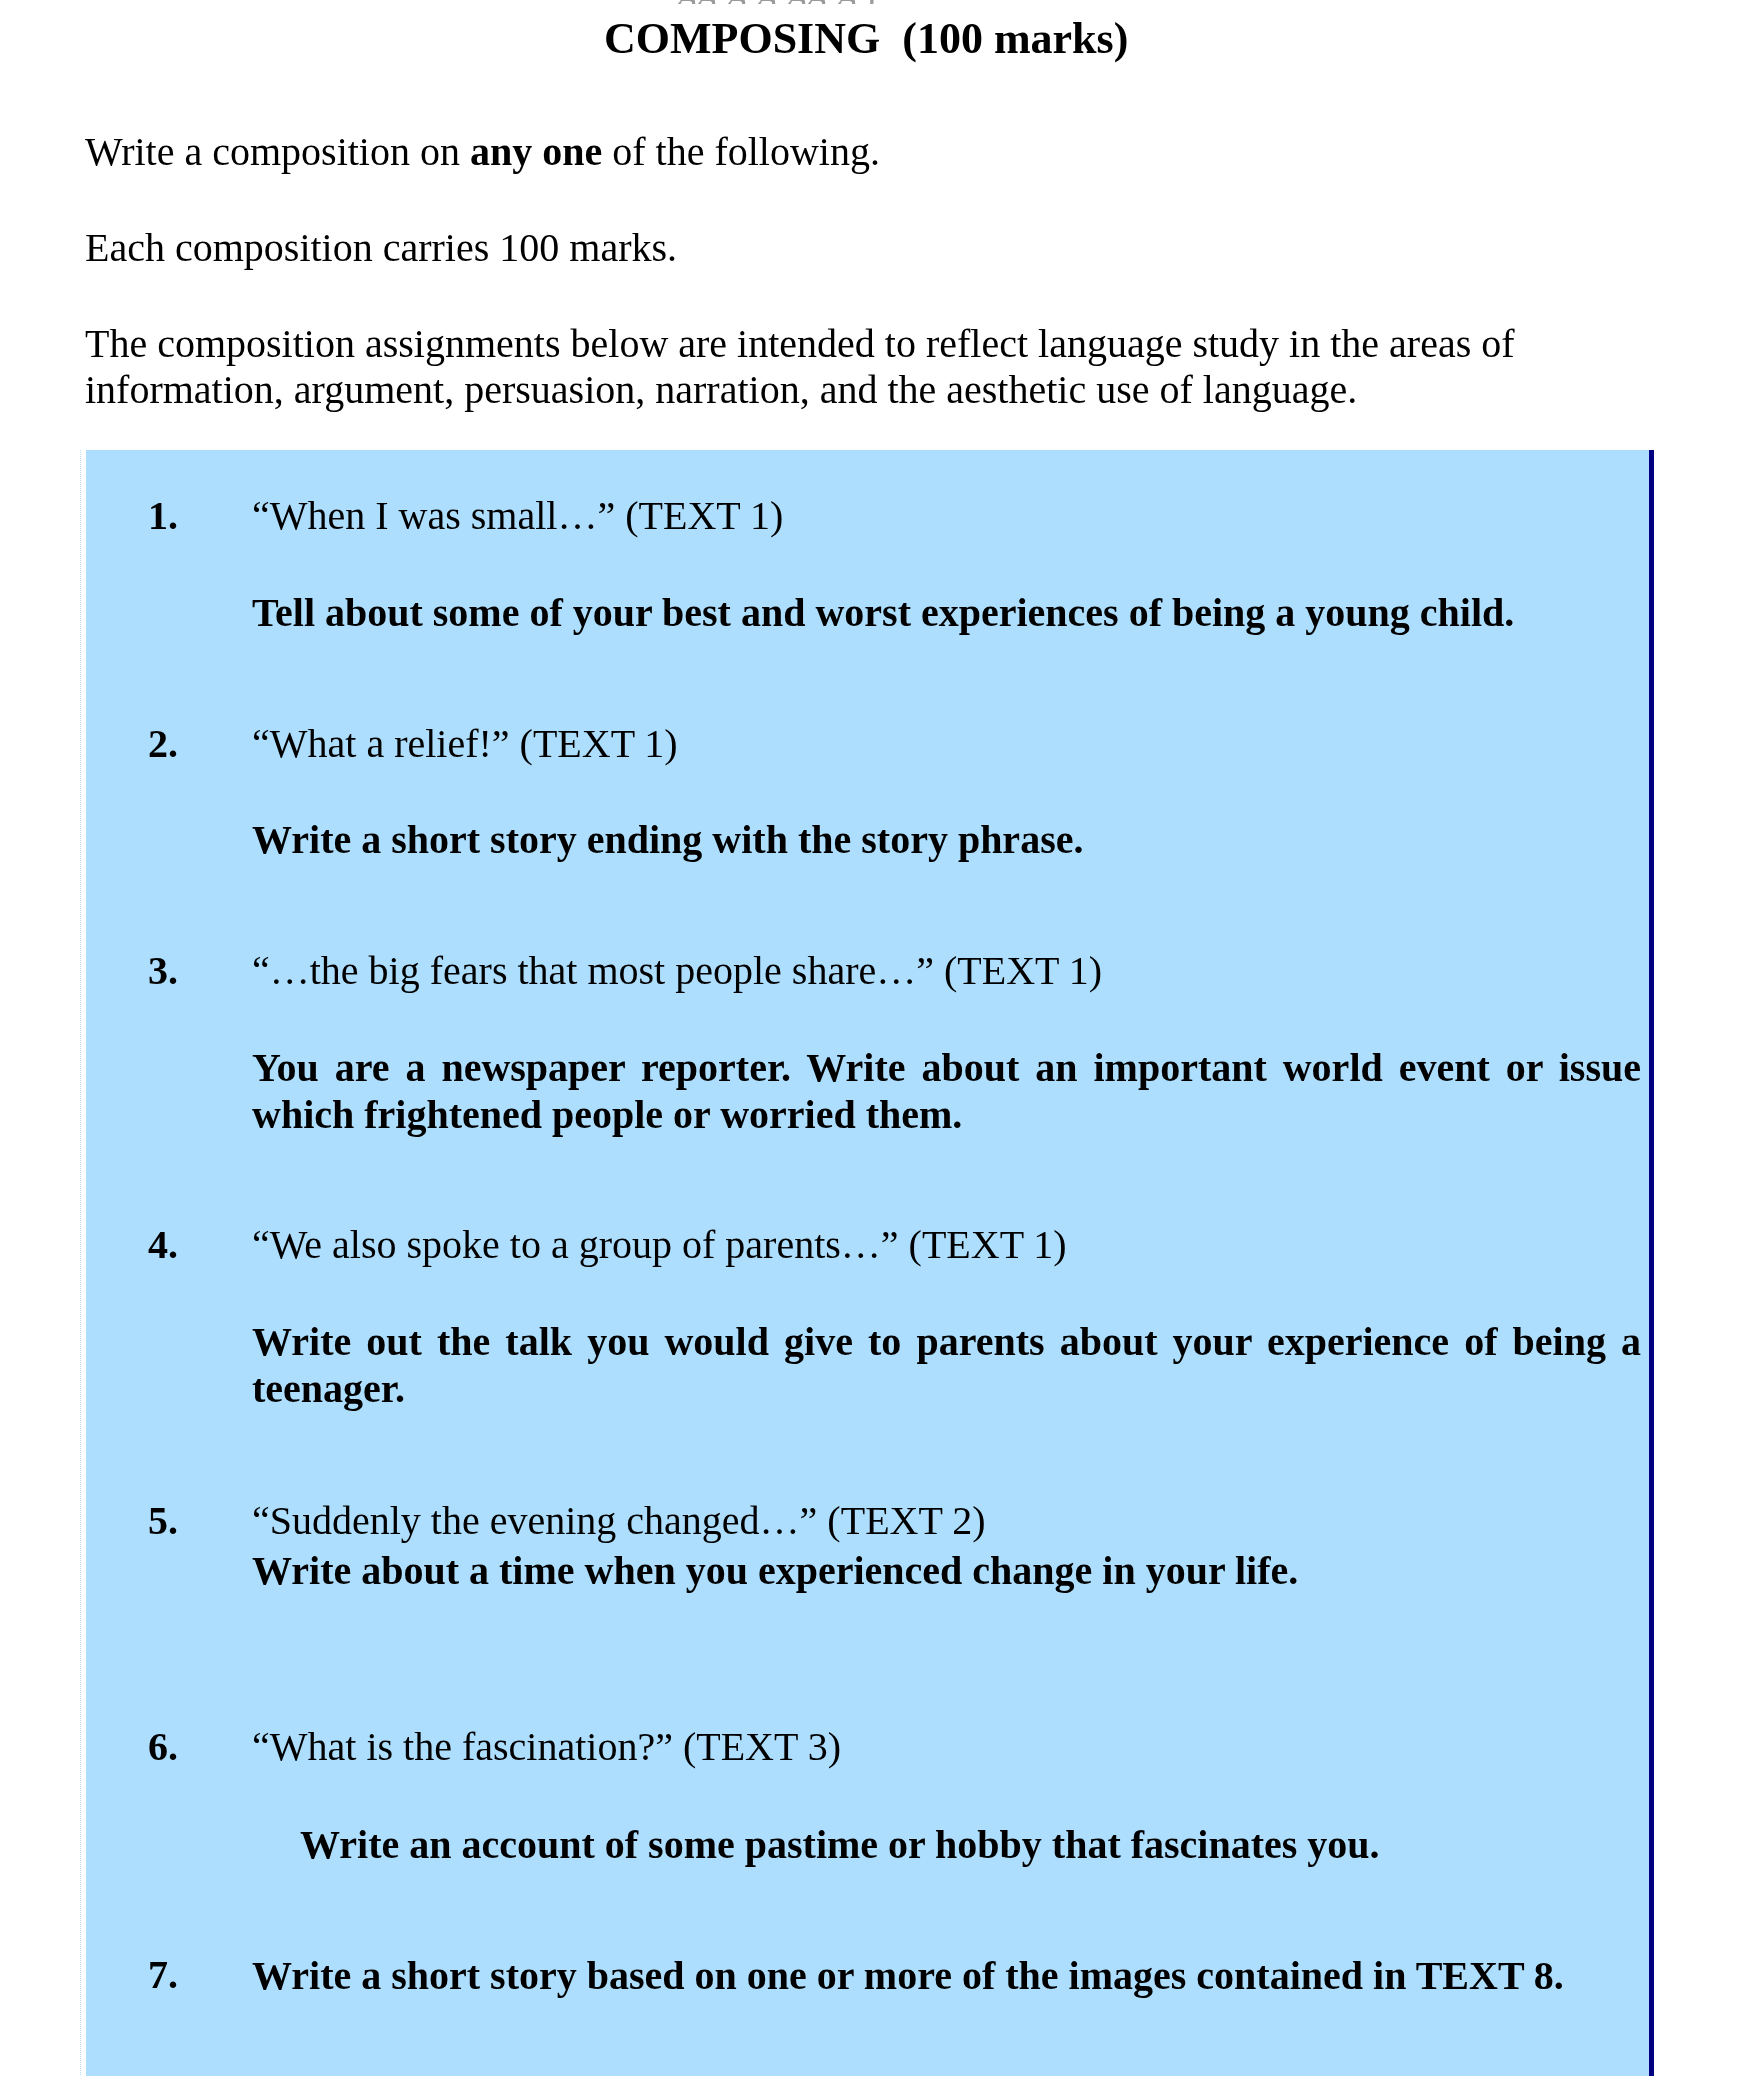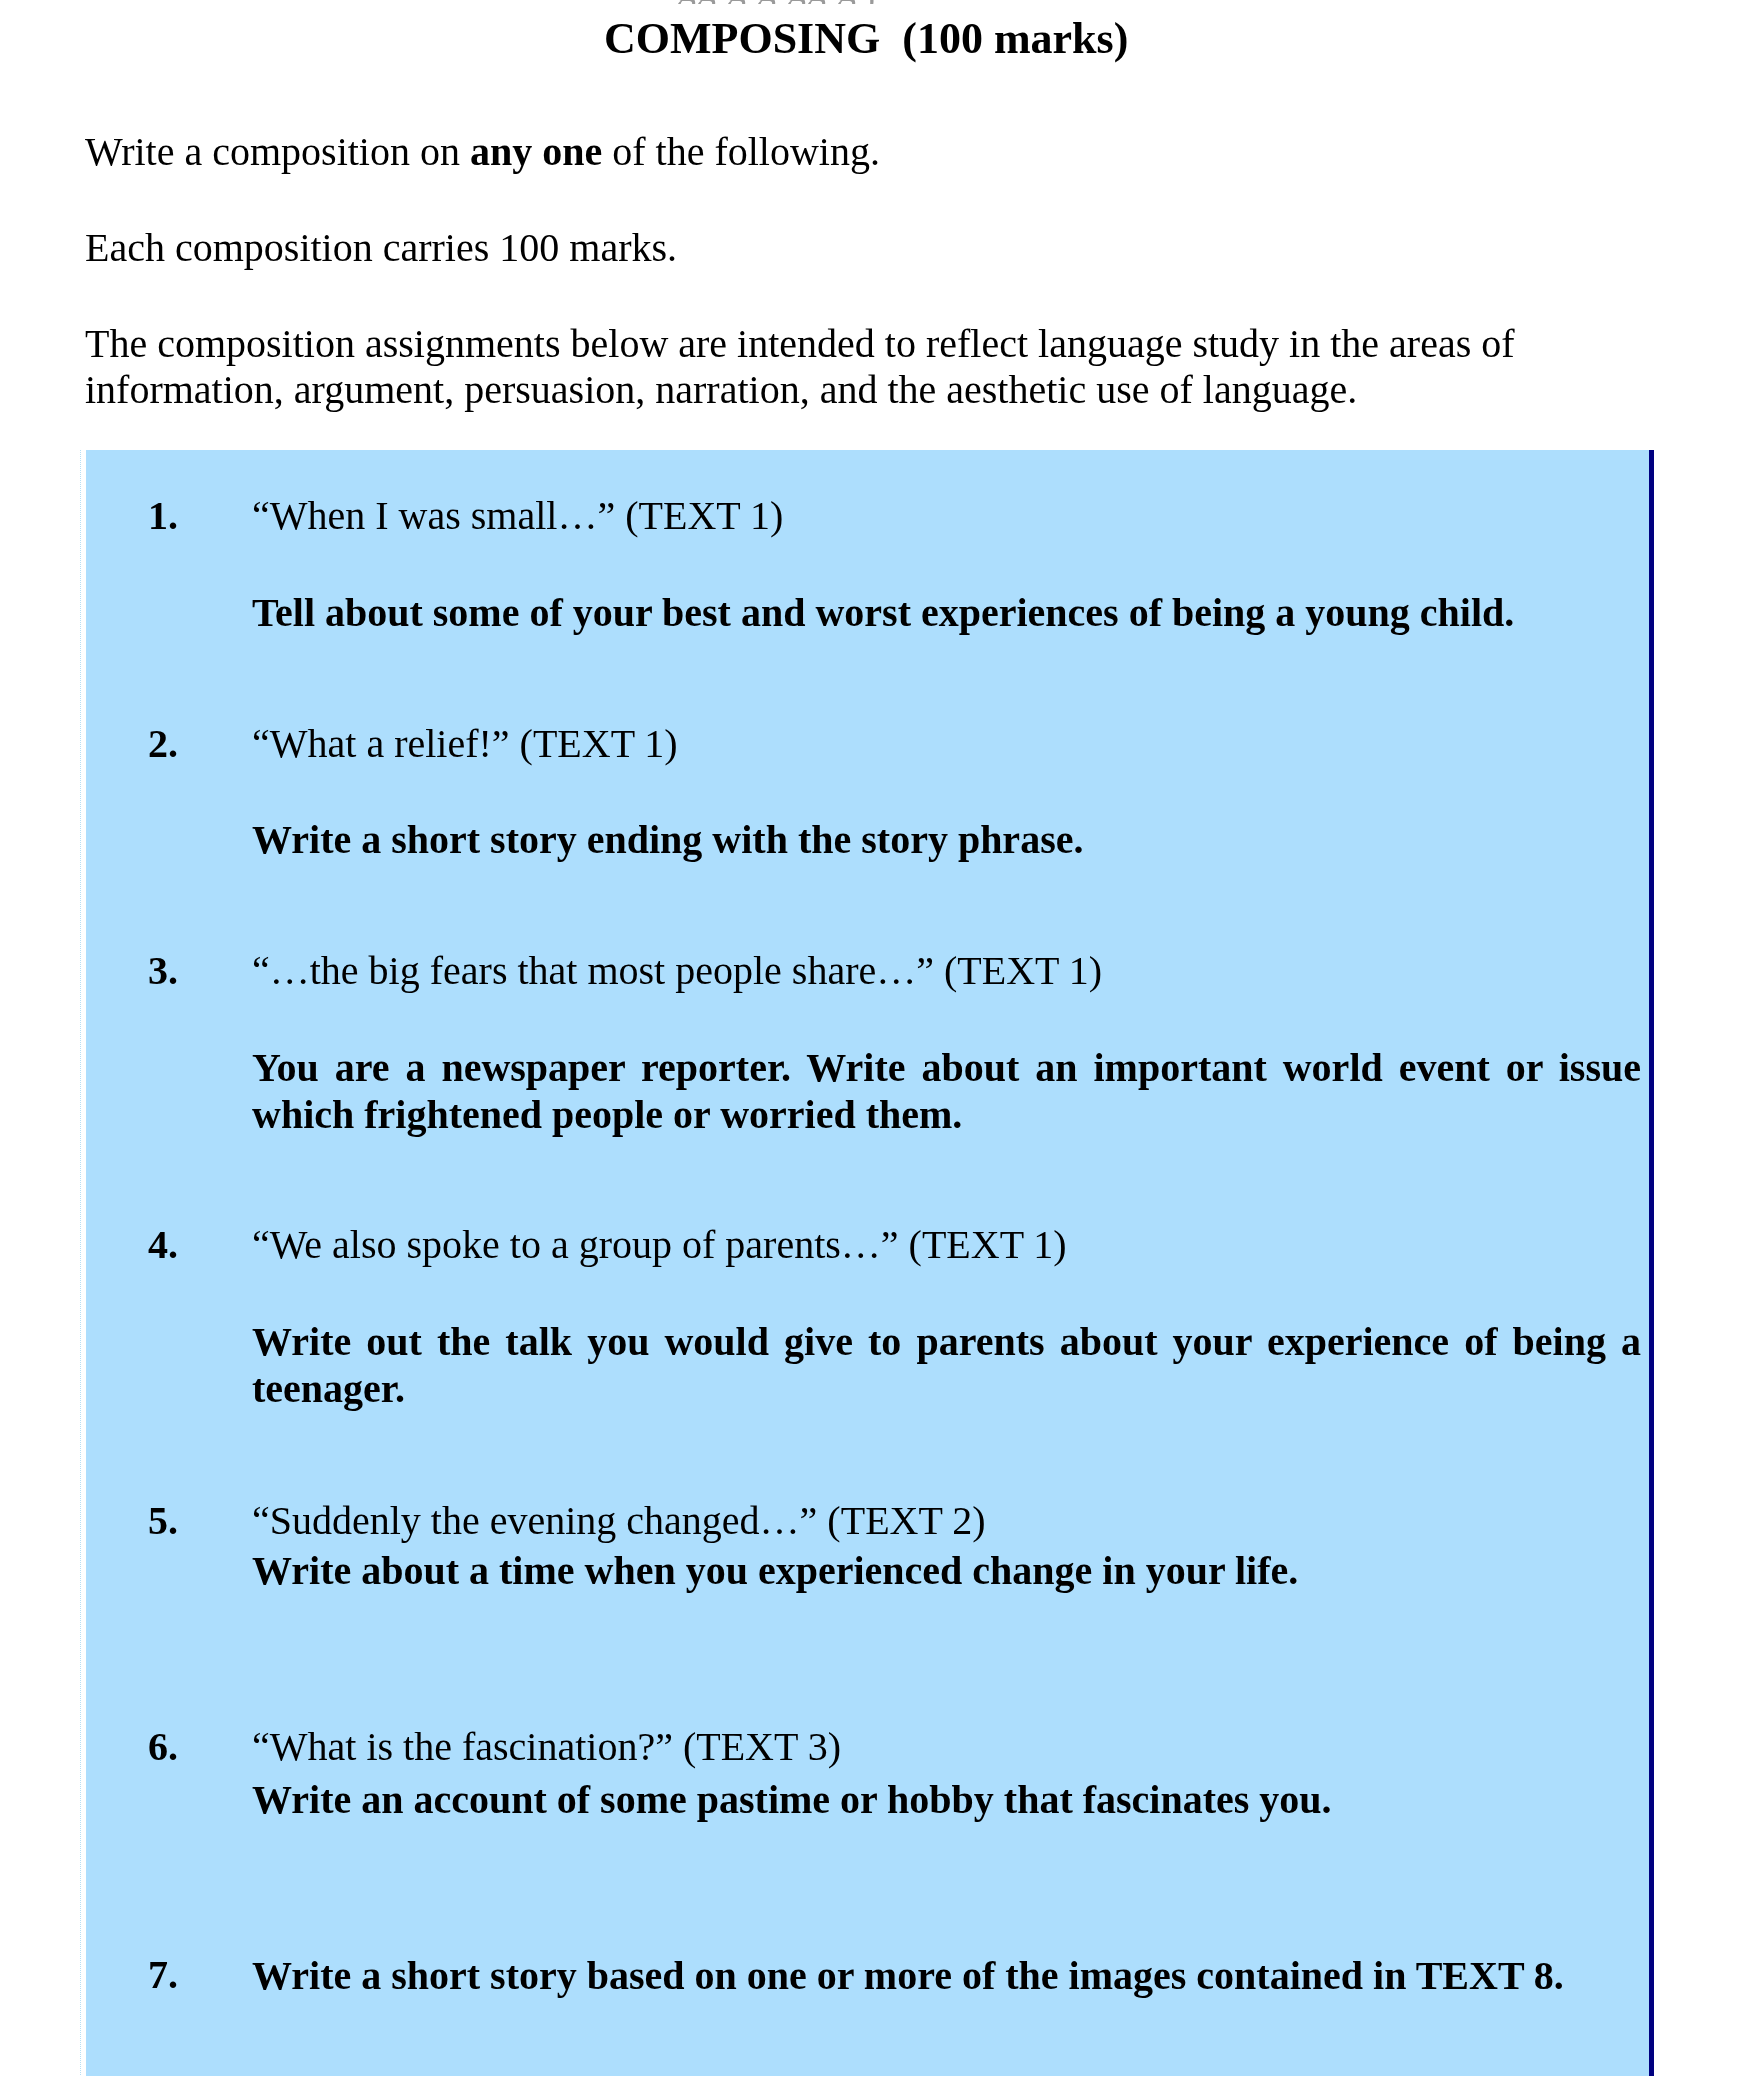--- a/index.html
+++ b/index.html
@@ -126,17 +126,17 @@
 <div class="item-num" style="top:1222px;">4.</div>
 <div class="item-prompt" style="top:1222px;">“We also spoke to a group of parents…” (TEXT 1)</div>
 <div class="item-task" style="top:1318px;">Write out the talk you would give to parents about your experience of being a teenager.</div>
 
 <div class="item-num" style="top:1498px;">5.</div>
 <div class="item-prompt" style="top:1498px;">“Suddenly the evening changed…” (TEXT 2)</div>
 <div class="item-task single" style="top:1547px;">Write about a time when you experienced change in your life.</div>
 
 <div class="item-num" style="top:1724px;">6.</div>
 <div class="item-prompt" style="top:1724px;">“What is the fascination?” (TEXT 3)</div>
-<div class="item-task single" style="top:1776px;">Write an account of some pastime or hobby that fascinates you.</div>
+<div class="item-task single" style="top:1821px;margin-left:48px;">Write an account of some pastime or hobby that fascinates you.</div>
 
 <div class="item-num" style="top:1952px;">7.</div>
 <div class="item-task single" style="top:1952px;">Write a short story based on one or more of the images contained in TEXT 8.</div>
 
 
 </body></html>

